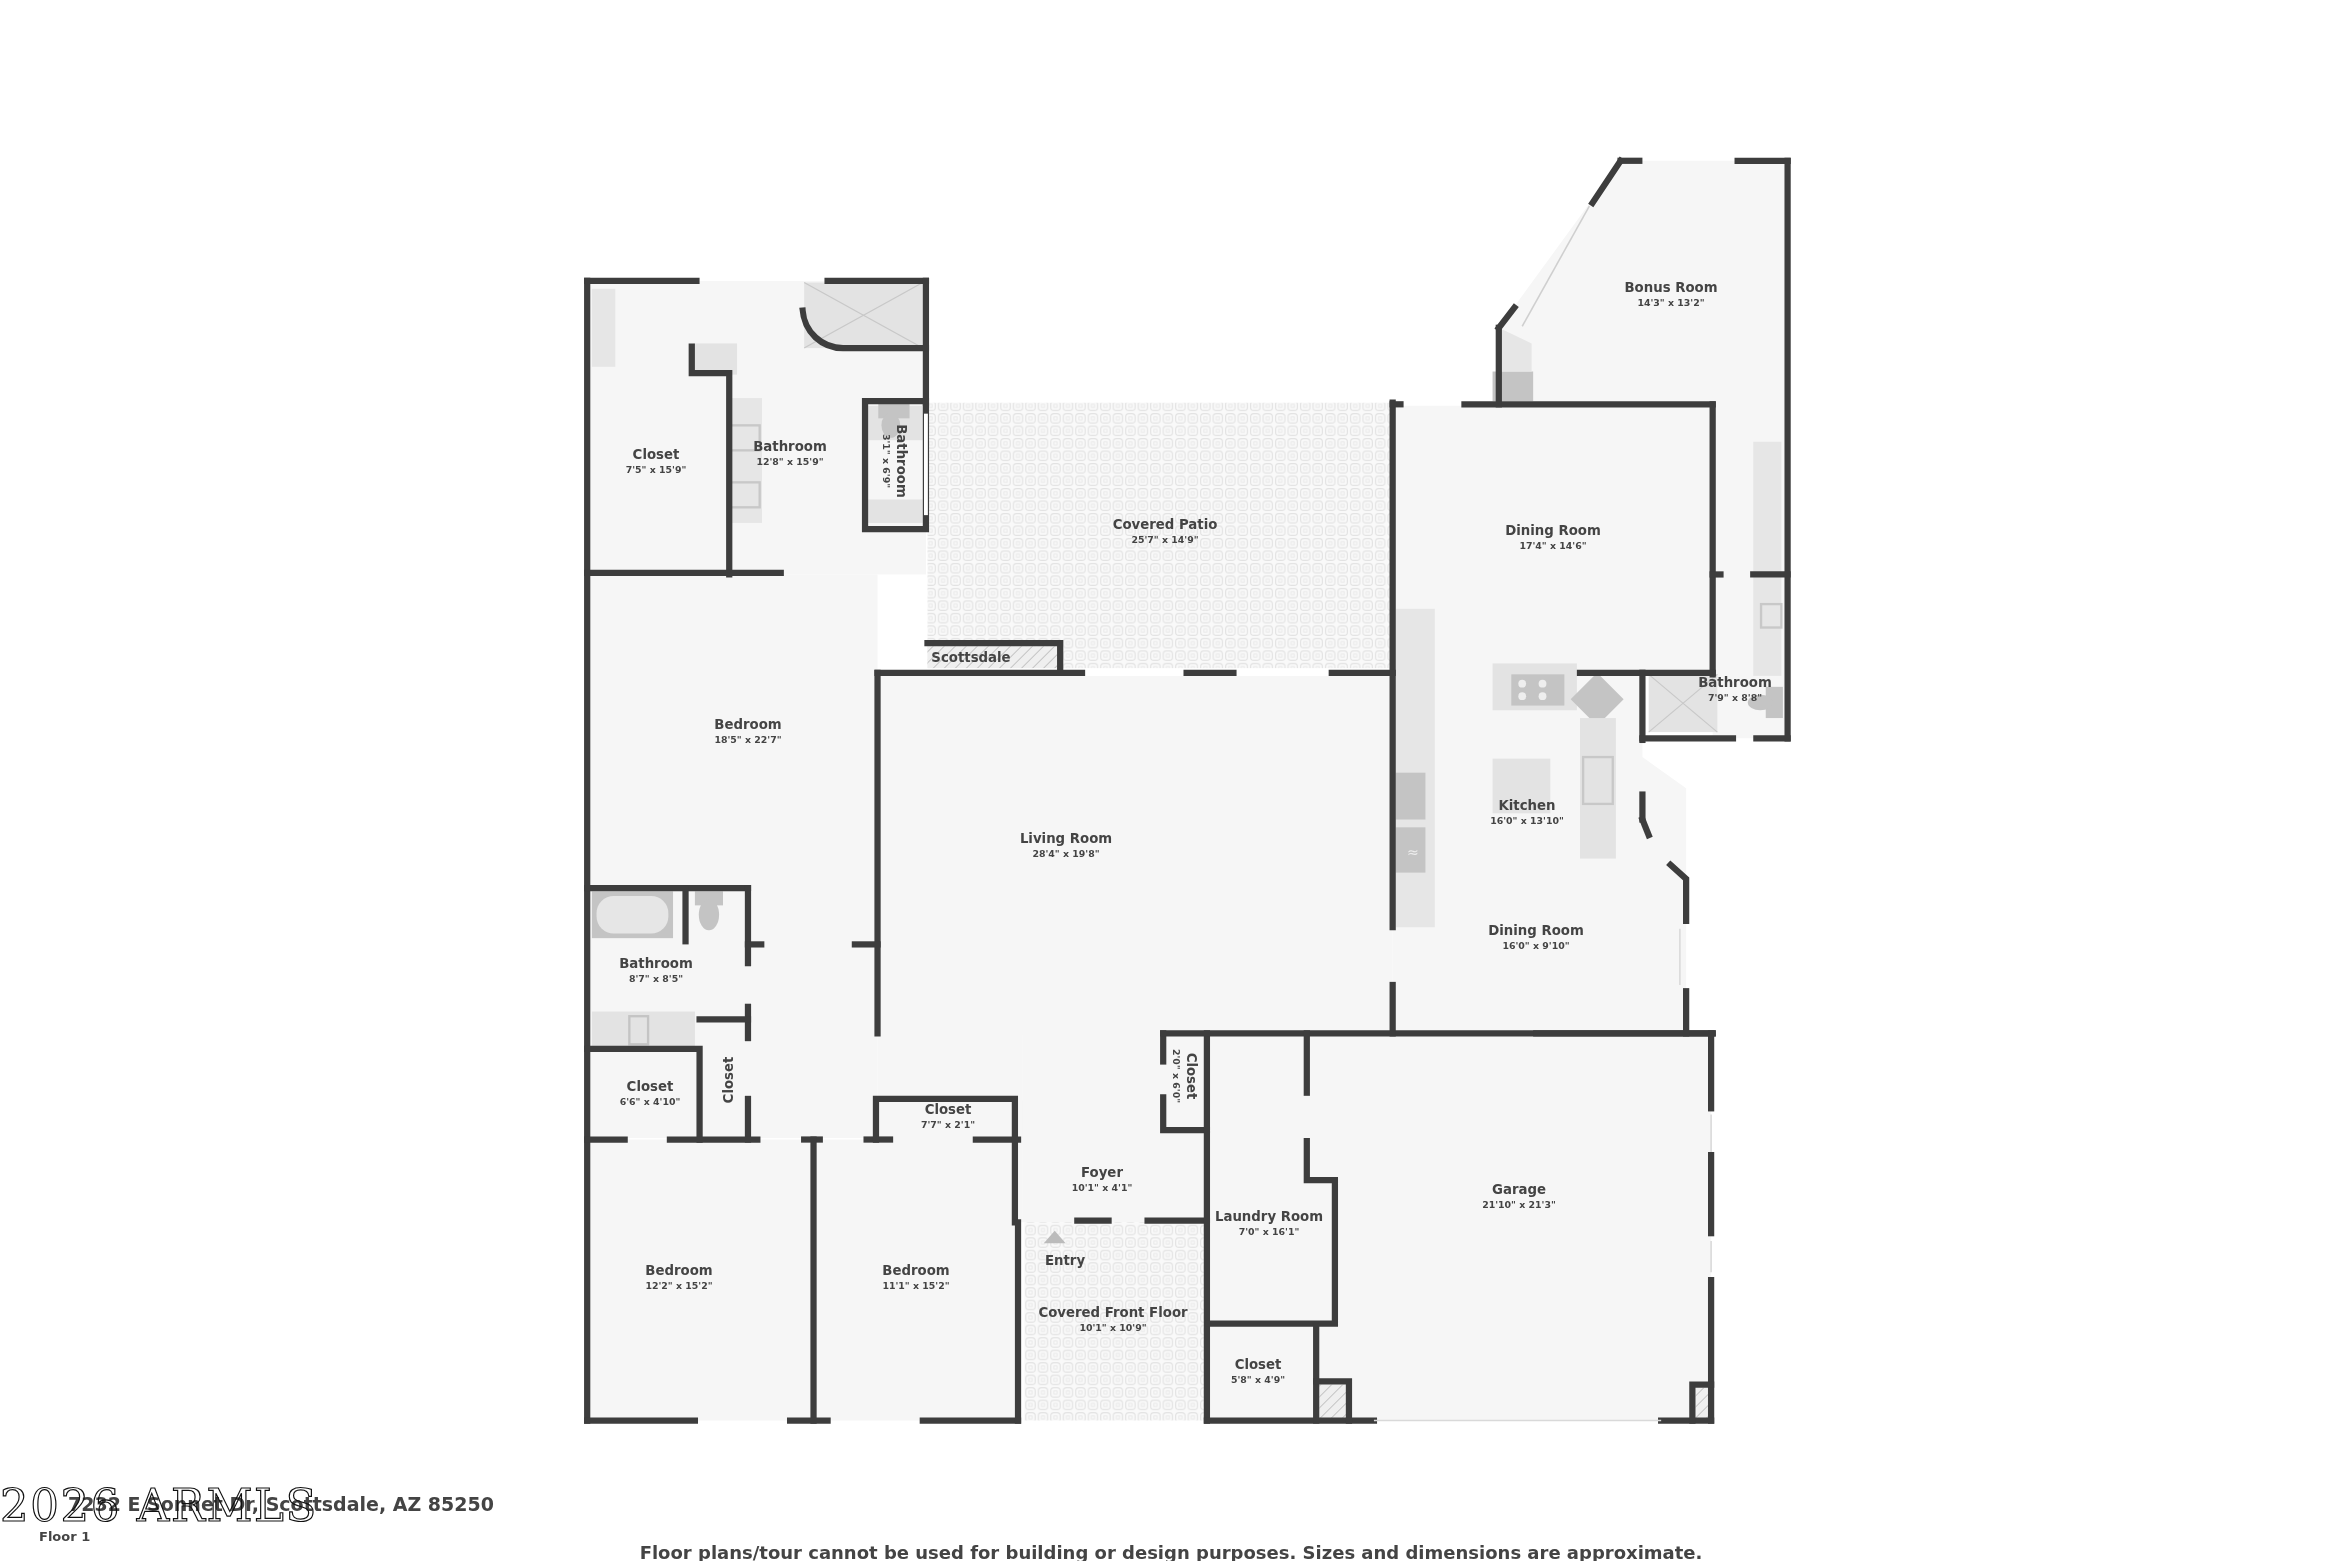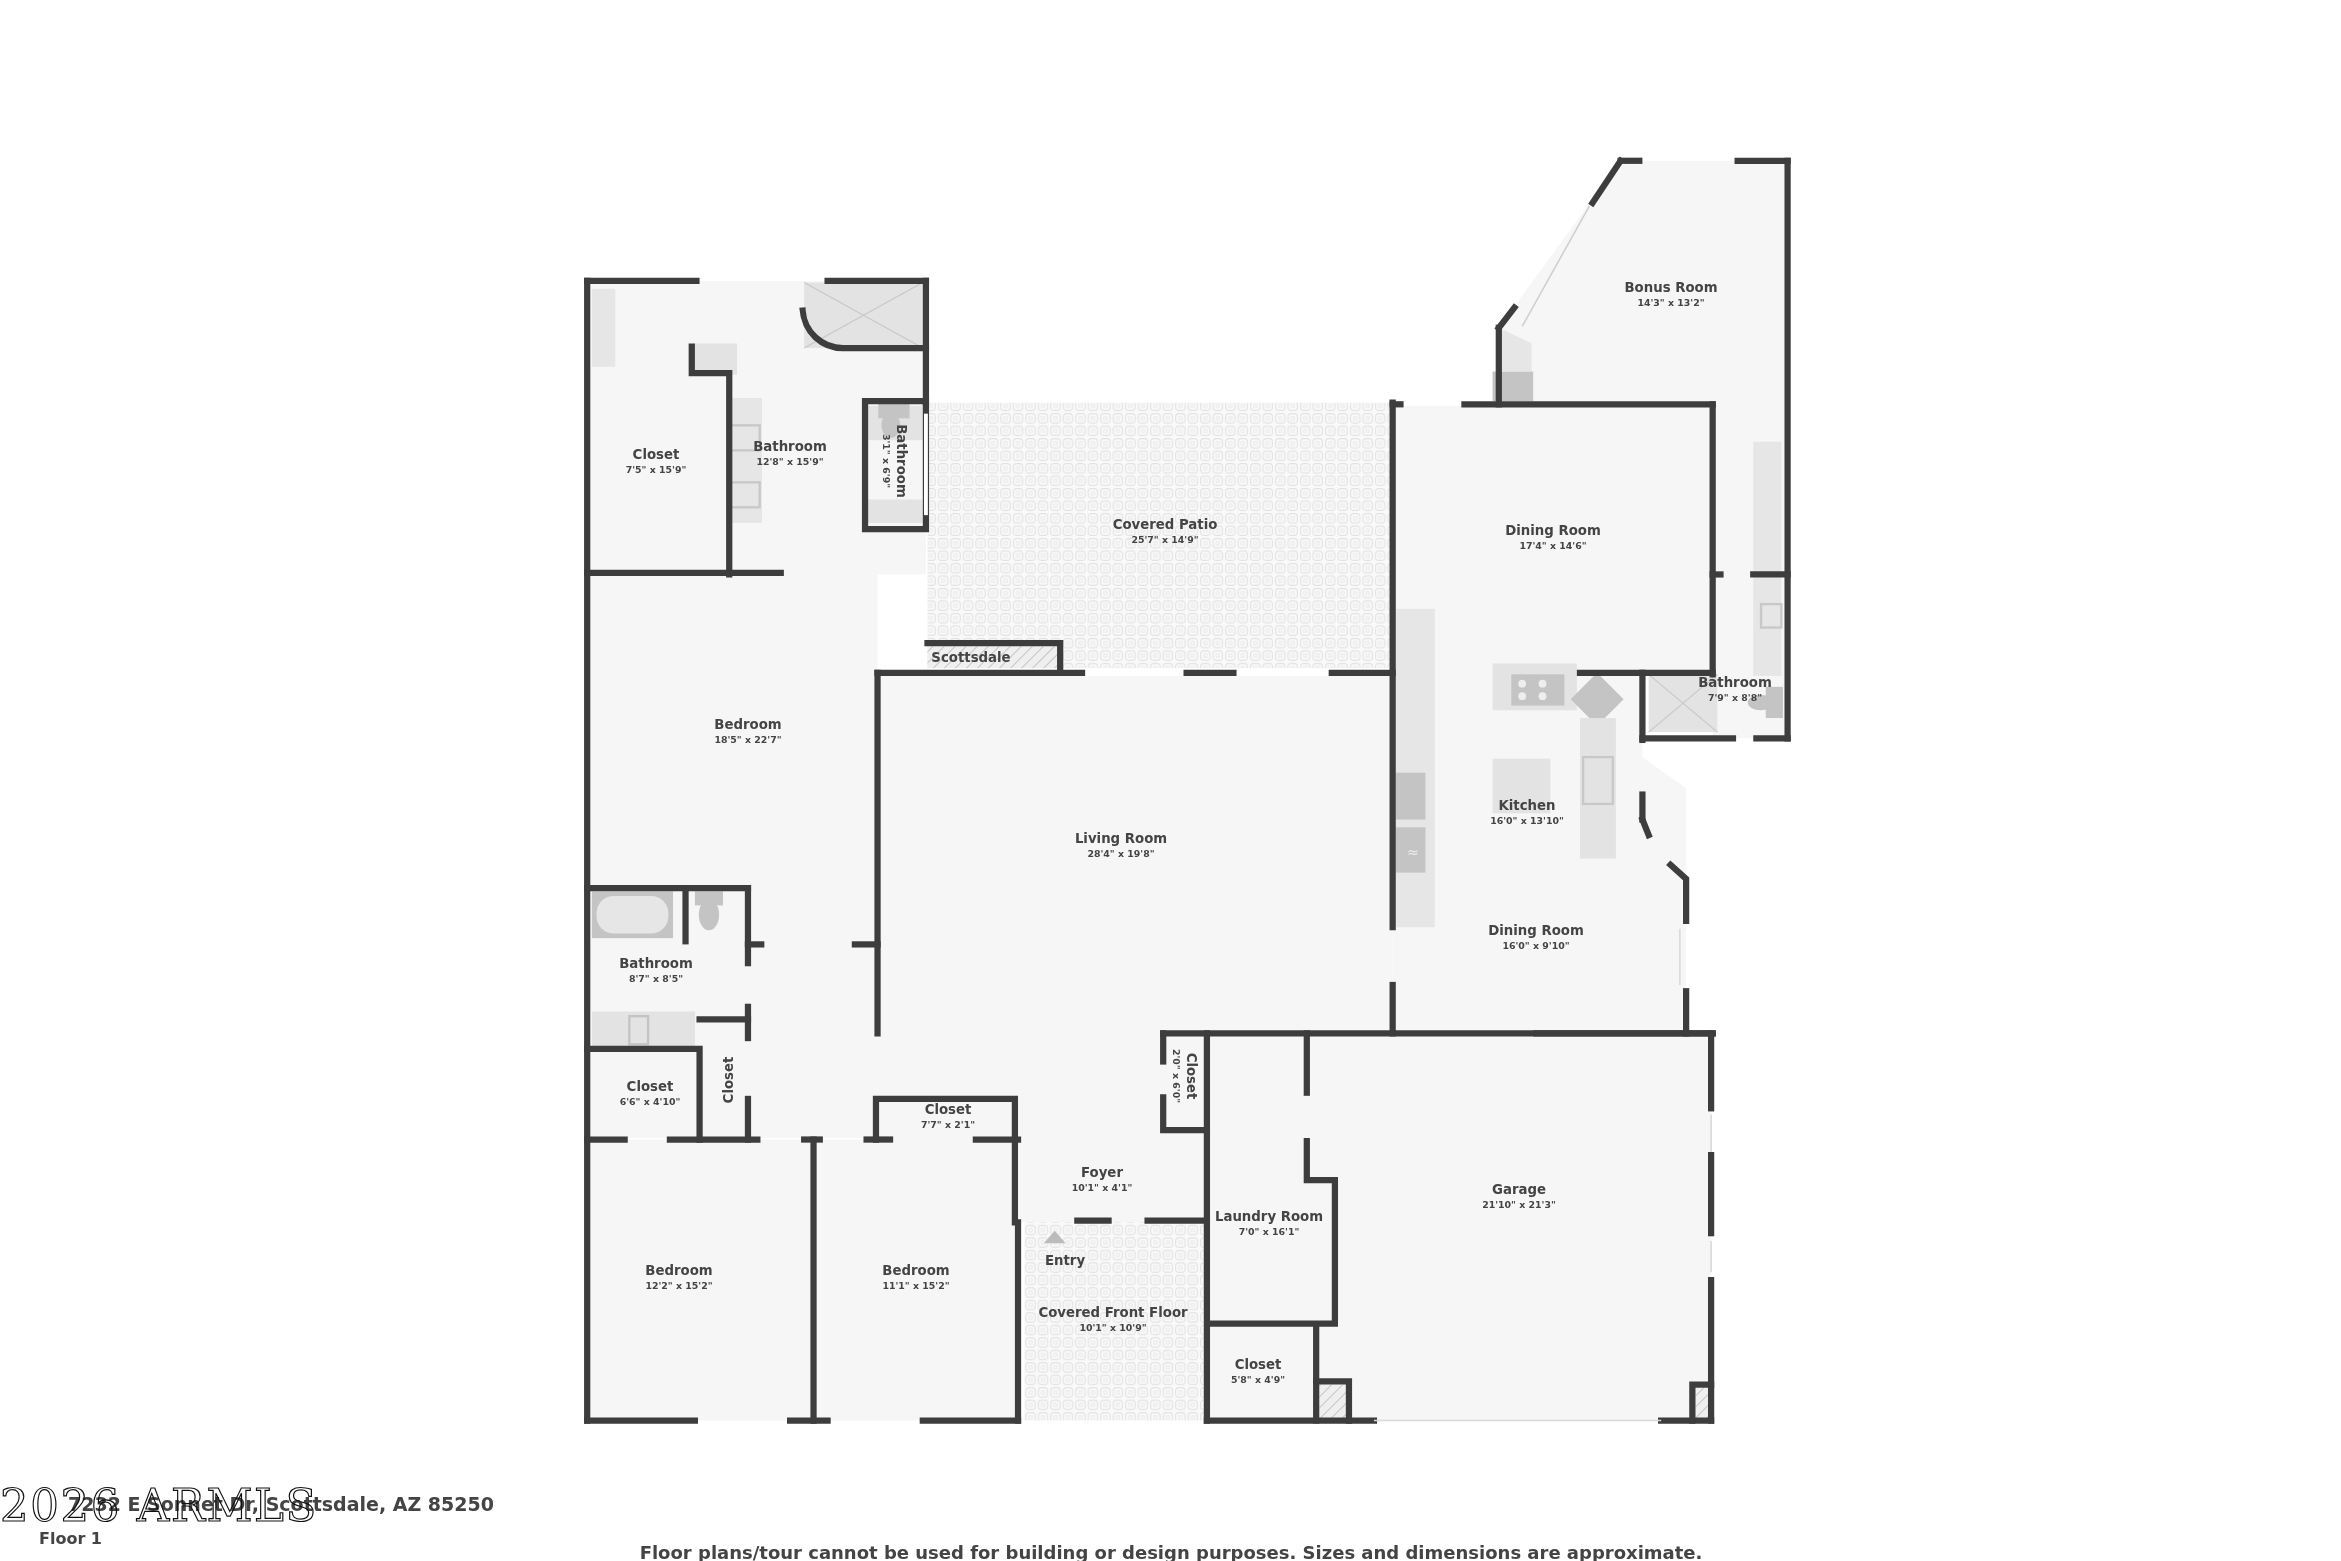--- a/index.html
+++ b/index.html
@@ -3,21 +3,21 @@
 <meta charset="utf-8">
 <style>
   html, body { margin:0; padding:0; background:#ffffff; }
   body { width:2342px; height:1561px; position:relative; overflow:hidden; font-family:"DejaVu Sans", sans-serif; color:#404040; }
   #plan { position:absolute; left:0; top:0; width:2342px; height:1561px; }
   .room-label { position:absolute; text-align:center; transform:translate(-50%,-50%); white-space:nowrap; pointer-events:none; }
   .room-name { display:block; font-weight:bold; font-size:13.3px; color:#444; }
   .room-dim { display:block; font-weight:bold; font-size:9.4px; color:#444; margin-top:2.3px; }
   .rot90 { transform:translate(-50%,-50%) rotate(90deg); }
   .footer-addr { position:absolute; left:39px; top:1493px; font-weight:bold; font-size:19px; color:#444;padding-left:29px; }
-  .footer-floor { position:absolute; left:39px; top:1529px; font-weight:bold; font-size:16px; color:#444; }
+  .footer-floor { position:absolute; left:39px; top:1529px; font-weight:bold; font-size:13px; color:#444; }
   .watermark { position:absolute; left:0; top:1479px; font-family:"DejaVu Serif", serif; font-size:45px; letter-spacing:1.6px; color:transparent; -webkit-text-stroke:1.2px #111; font-weight:normal; }
   .disclaimer { position:absolute; left:50%; top:1542px; transform:translateX(-50%); font-weight:bold; font-size:18px; color:#444; }
 </style>
 </head>
 <body>
 
 <svg id="plan" viewBox="0 0 3000 2000" xmlns="http://www.w3.org/2000/svg">
   <defs>
     <pattern id="tile" width="16" height="16" patternUnits="userSpaceOnUse">
       <rect width="16" height="16" fill="#f9f9f9"></rect>
@@ -229,21 +229,21 @@
   <span class="room-dim">17'4" x 14'6"</span>
 </div>
 <div class="room-label" style="left:1735px; top:689px;">
   <span class="room-name">Bathroom</span>
   <span class="room-dim">7'9" x 8'8"</span>
 </div>
 <div class="room-label" style="left:748px; top:731px;">
   <span class="room-name">Bedroom</span>
   <span class="room-dim">18'5" x 22'7"</span>
 </div>
-<div class="room-label" style="left:1121px; top:845px;">
+<div class="room-label" style="left:1066px; top:845px;">
   <span class="room-name">Living Room</span>
   <span class="room-dim">28'4" x 19'8"</span>
 </div>
 <div class="room-label" style="left:1527px; top:812px;">
   <span class="room-name">Kitchen</span>
   <span class="room-dim">16'0" x 13'10"</span>
 </div>
 <div class="room-label" style="left:1536px; top:937px;">
   <span class="room-name">Dining Room</span>
   <span class="room-dim">16'0" x 9'10"</span>

